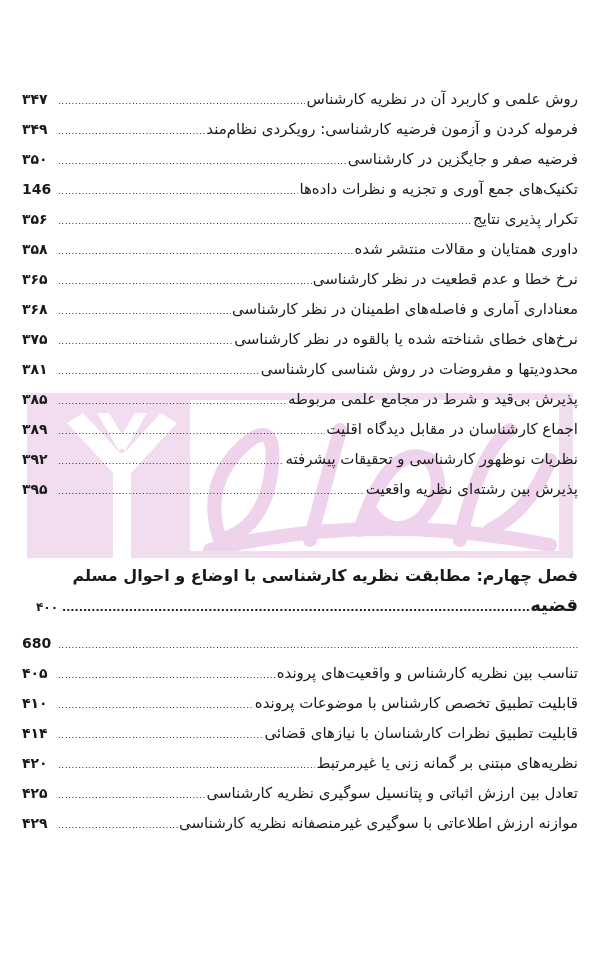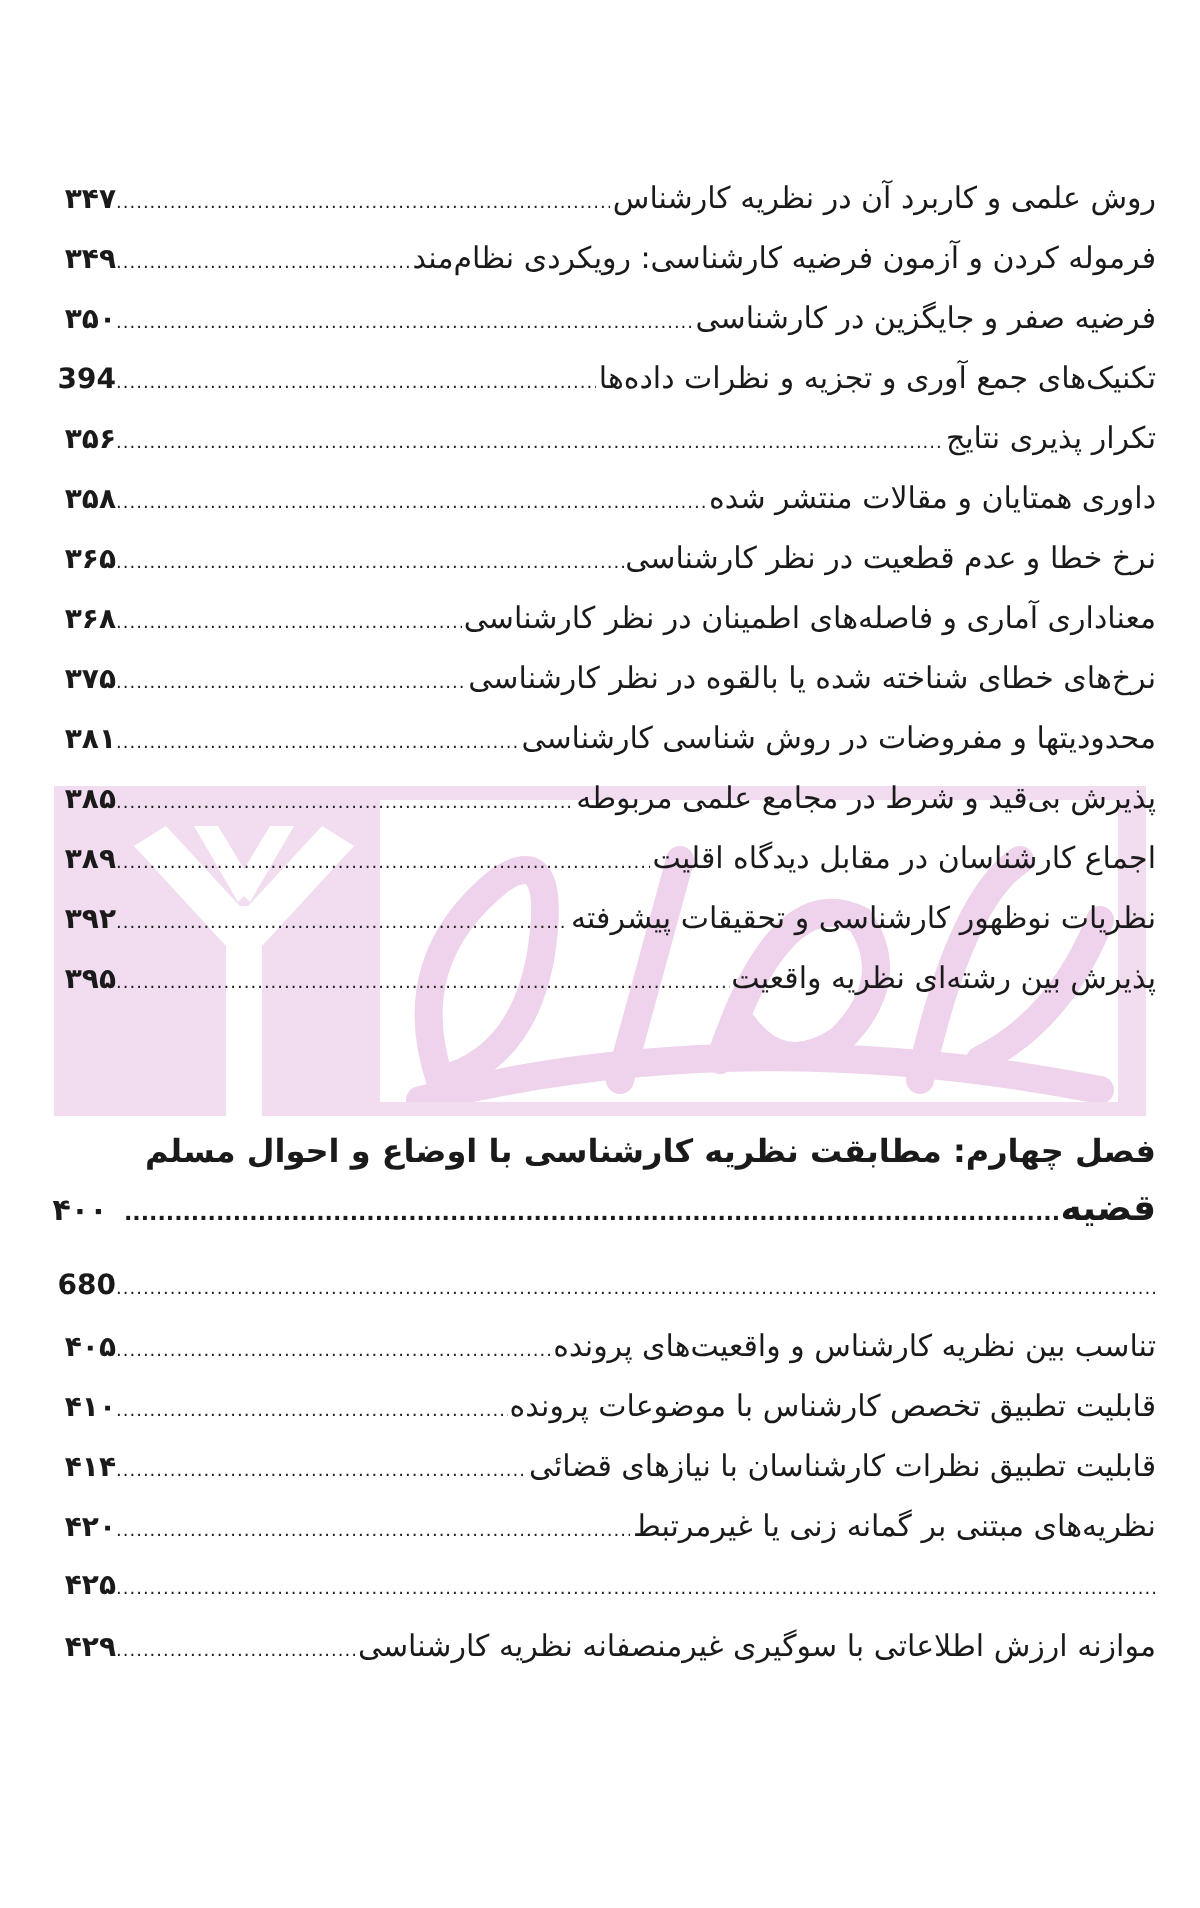--- a/index.html
+++ b/index.html
@@ -80,21 +80,21 @@
       text-align: right;
     }
     .toc-item .leader::before {
       content: "................................................................................................................................................................................................................";
     }
     .toc-item .page {
       flex: 0 0 auto;
       font-weight: bold;
       font-size: 14px;
       width: 36px;
-      text-align: right;
+      text-align: left;
       direction: rtl;
     }
     .chapter {
       position: absolute;
       left: 22px;
       top: 561px;
       width: 556px;
       z-index: 1;
       direction: rtl;
       cursor: pointer;
@@ -120,23 +120,23 @@
       font-size: 11px;
       direction: ltr;
       text-align: right;
       padding: 0 4px;
     }
     .chapter .line2 .leader::before {
       content: "................................................................................................................................................................................................................";
     }
     .chapter .line2 .page {
       flex: 0 0 auto;
-      font-size: 15px;
+      font-size: 12px;
       width: 36px;
-      text-align: center;
+      text-align: right;
     }
     .toc2 {
       top: 628px;
     }
   </style>
 </head>
 <body>
 
 <div class="watermark">
   <svg class="wm-logo" viewBox="0 0 110 145">
@@ -174,21 +174,21 @@
     <span class="page">۳۴۹</span>
   </div>
   <div class="toc-item">
     <span class="title">فرضیه صفر و جایگزین در کارشناسی</span>
     <span class="leader"></span>
     <span class="page">۳۵۰</span>
   </div>
   <div class="toc-item">
     <span class="title">تکنیک‌های جمع آوری و تجزیه و نظرات داده‌ها</span>
     <span class="leader"></span>
-    <span class="page">394</span>
+    <span class="page">146</span>
   </div>
   <div class="toc-item">
     <span class="title">تکرار پذیری نتایج</span>
     <span class="leader"></span>
     <span class="page">۳۵۶</span>
   </div>
   <div class="toc-item">
     <span class="title">داوری همتایان و مقالات منتشر شده</span>
     <span class="leader"></span>
     <span class="page">۳۵۸</span>
@@ -263,20 +263,21 @@
     <span class="title">قابلیت تطبیق نظرات کارشناسان با نیازهای قضائی</span>
     <span class="leader"></span>
     <span class="page">۴۱۴</span>
   </div>
   <div class="toc-item">
     <span class="title">نظریه‌های مبتنی بر گمانه زنی یا غیرمرتبط</span>
     <span class="leader"></span>
     <span class="page">۴۲۰</span>
   </div>
   <div class="toc-item">
+    <span class="title">تعادل بین ارزش اثباتی و پتانسیل سوگیری نظریه کارشناسی</span>
     <span class="leader"></span>
     <span class="page">۴۲۵</span>
   </div>
   <div class="toc-item">
     <span class="title">موازنه ارزش اطلاعاتی با سوگیری غیرمنصفانه نظریه کارشناسی</span>
     <span class="leader"></span>
     <span class="page">۴۲۹</span>
   </div>
 </div>
 

